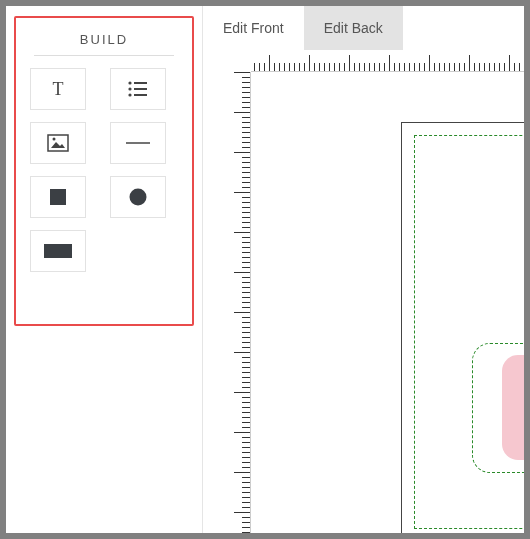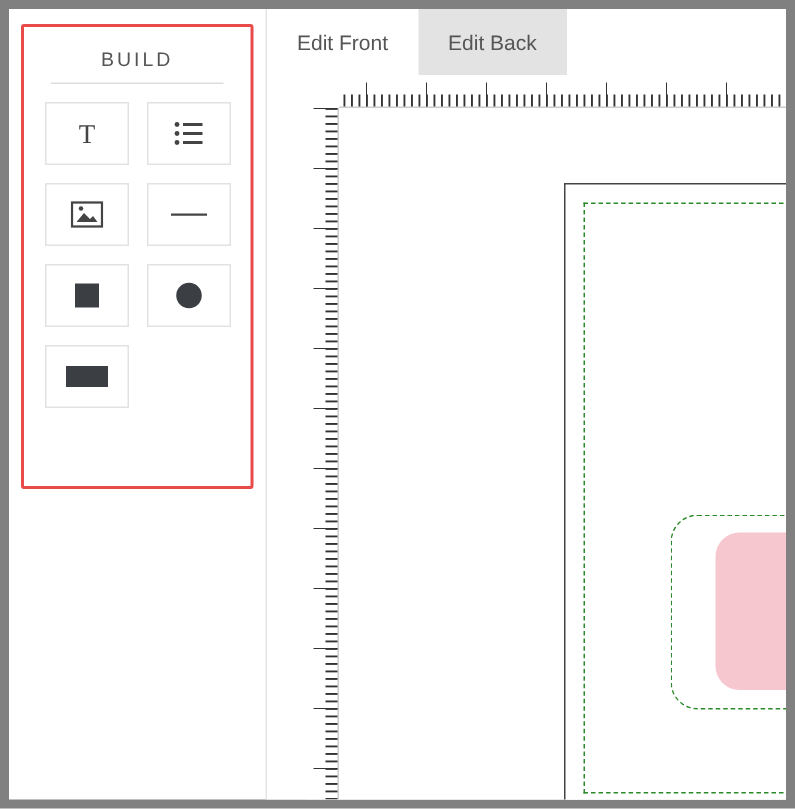--- a/index.html
+++ b/index.html
@@ -11,21 +11,21 @@
     overflow: hidden;
   }
   .frame {
     background: #fff;
     margin: 6px;
     width: 518px;
     height: 527px;
     display: flex;
   }
   .sidebar {
-    width: 172px;
+    width: 197px;
     height: 100%;
     border-right: 1px solid #e5e5e5;
     padding: 10px 8px;
     position: relative;
   }
   .build-panel {
     border: 2px solid #e94b4b;
     border-radius: 2px;
     padding: 10px 10px 40px 10px;
     height: 310px;

